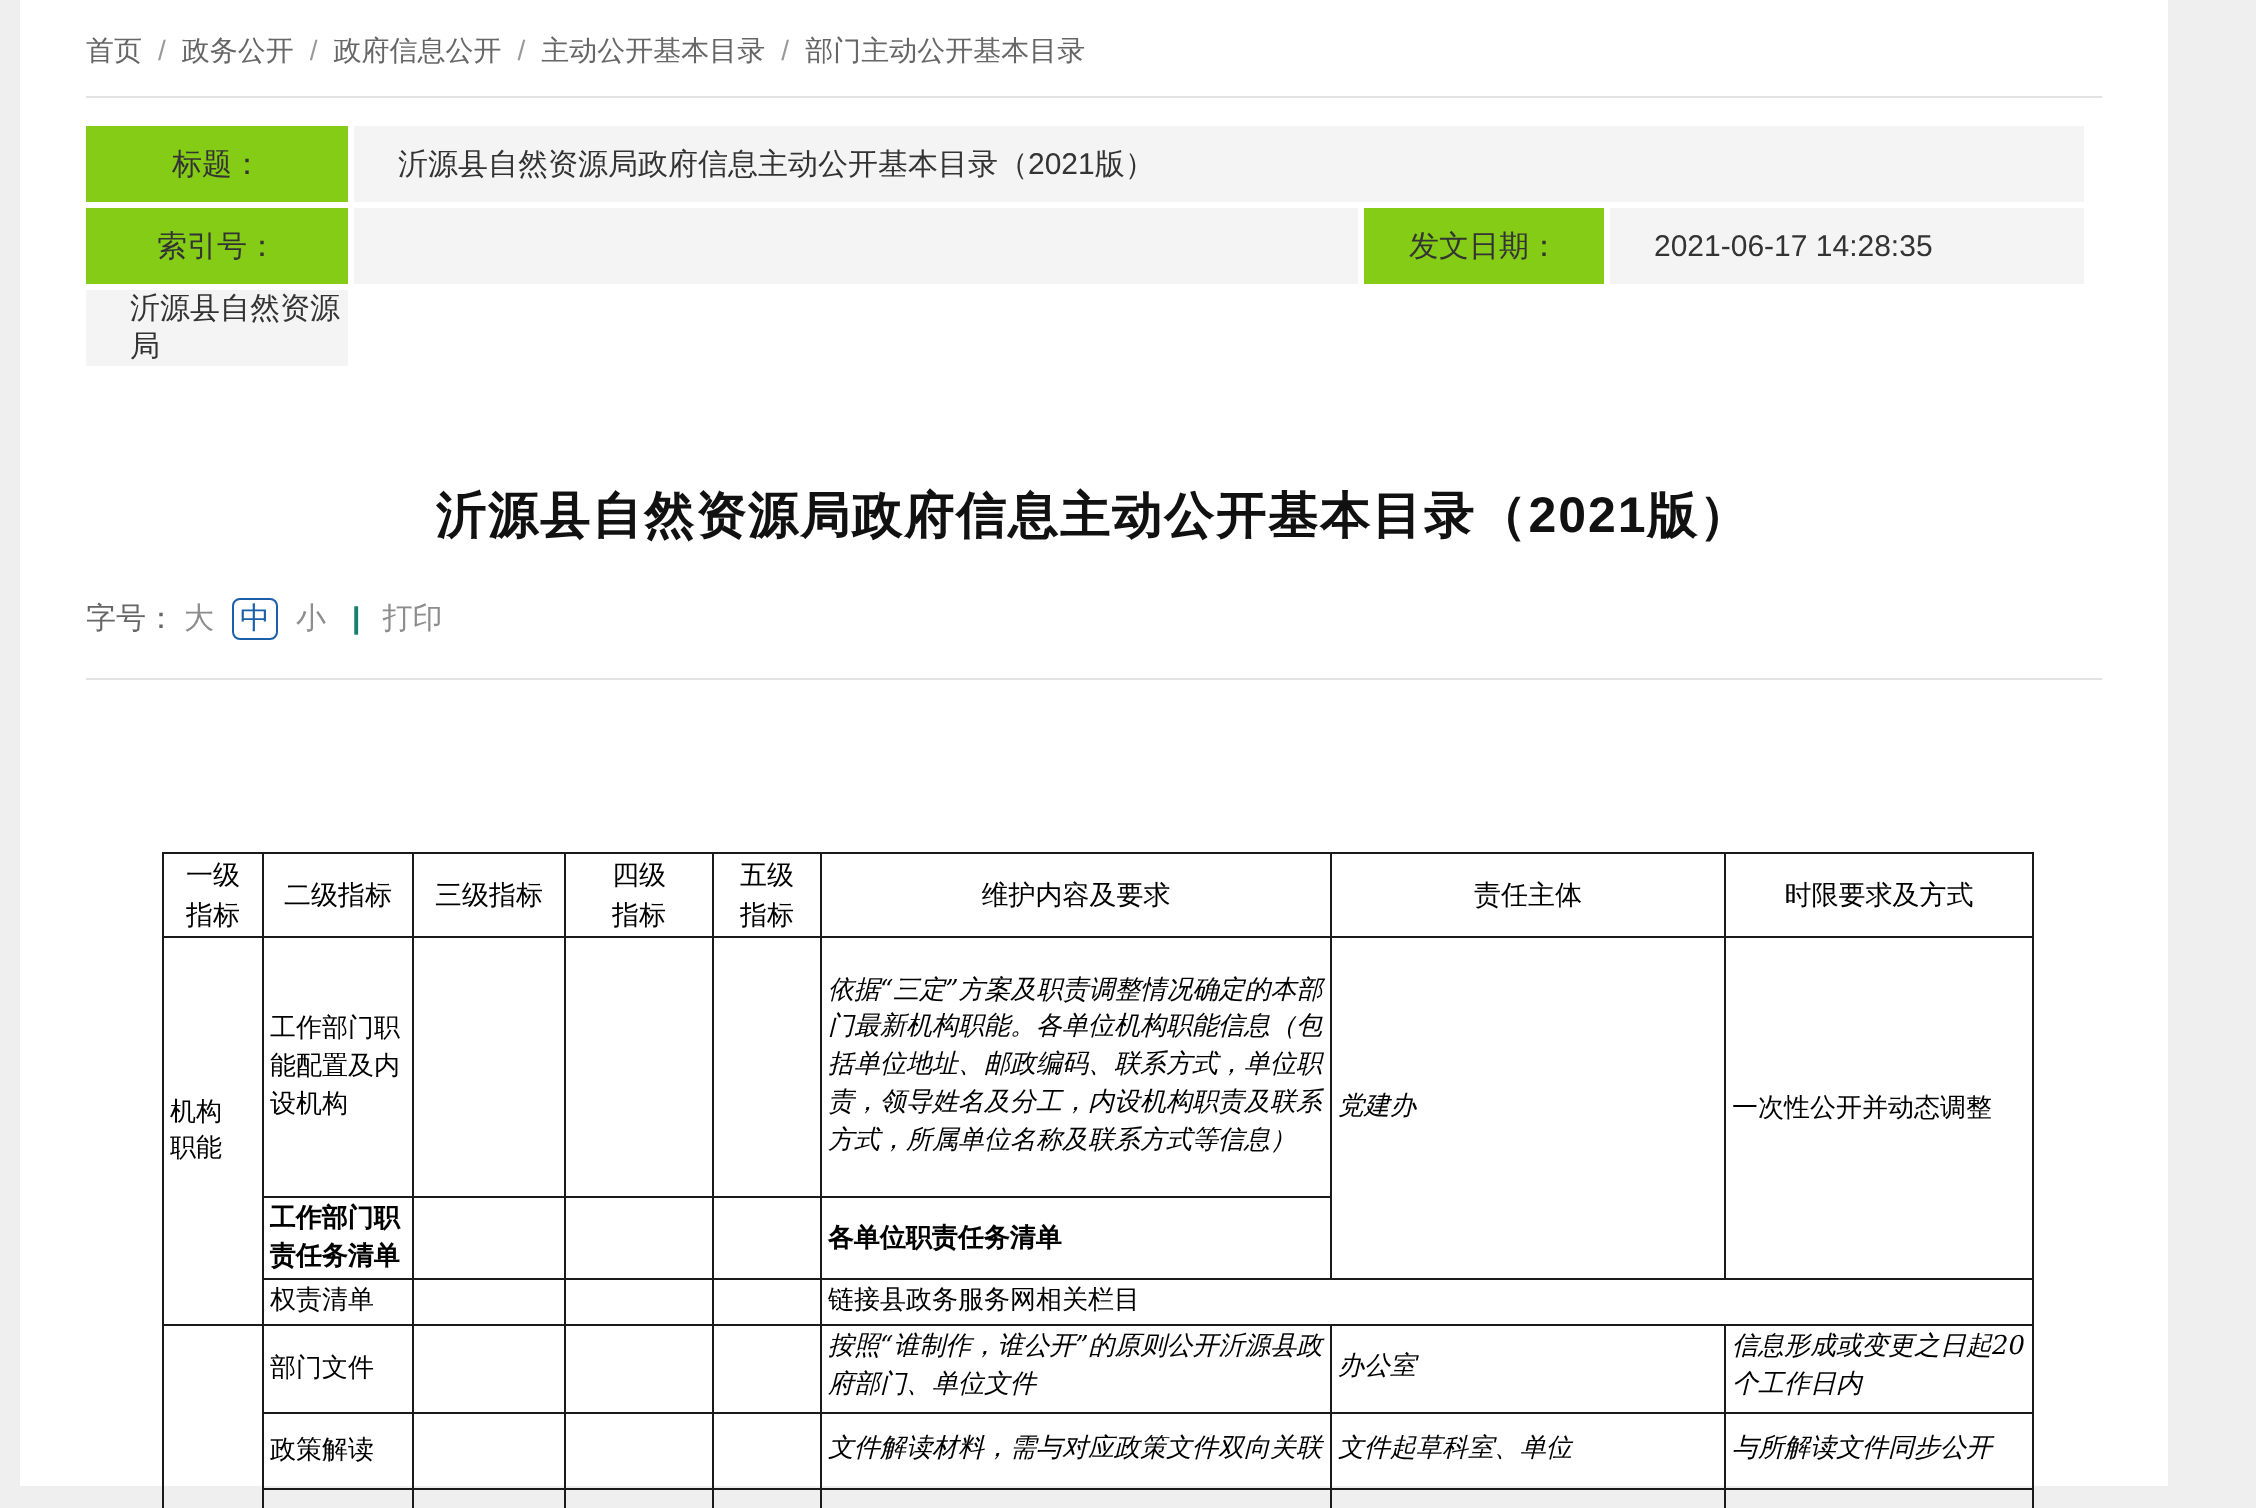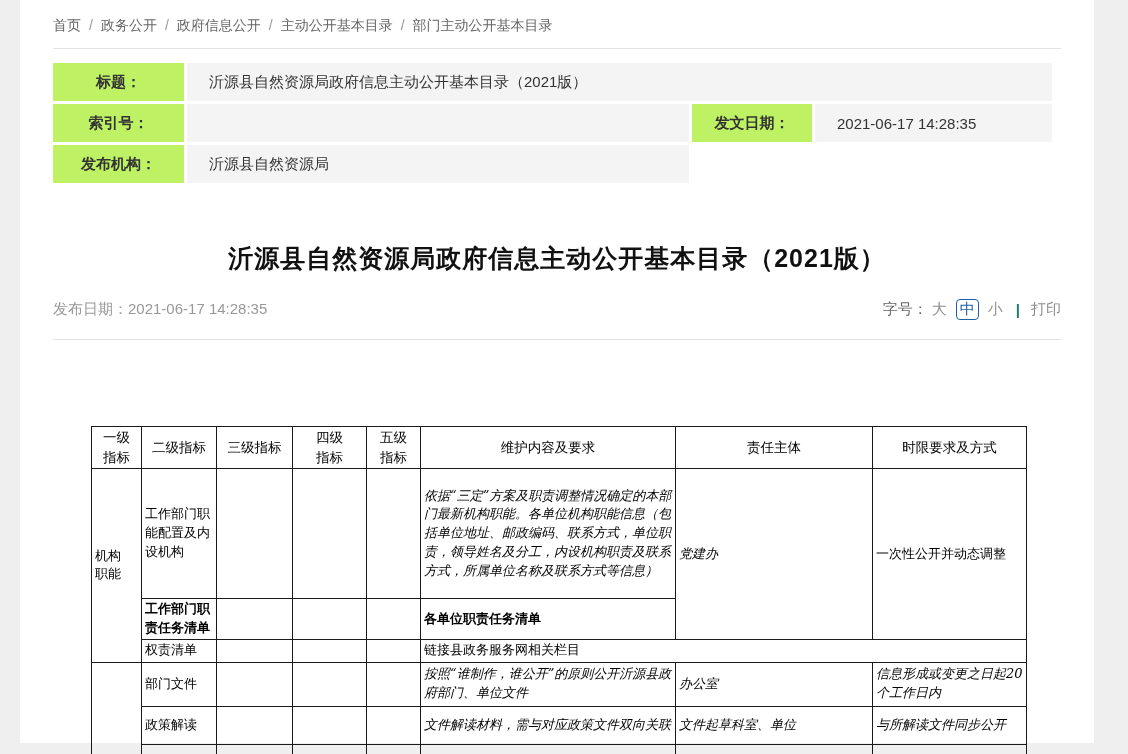--- a/index.html
+++ b/index.html
@@ -3,21 +3,21 @@
 <meta charset="utf-8">
 <style>
   * { box-sizing: border-box; margin: 0; padding: 0; }
   html, body { margin: 0; padding: 0; }
   body {
     width: 1128px; height: 754px; overflow: hidden;
     background: #efefef;
     font-family: "Liberation Sans", "DejaVu Sans", sans-serif;
   }
   .content {
-    position: absolute; left: 20px; top: 0;
+    position: absolute; left: 10px; top: 0;
     width: 1074px; height: 743px;
     background: #ffffff;
   }
   
   .breadcrumb {
     padding: 17px 33px 0 33px;
     font-size: 14px; color: #666;
   }
   .breadcrumb .crumb { color: #666; cursor: pointer; }
   .breadcrumb .sep { color: #999; margin: 0 8px; }
@@ -26,22 +26,22 @@
   
   .meta-grid {
     margin: 14px 32px 0 33px;
     display: grid;
     grid-template-columns: 131px 502px 120px 237px;
     grid-auto-rows: 38px;
     gap: 3px;
     font-size: 15px; color: #333;
   }
   .meta-label {
-    background: #bef264;
-    display: flex; align-items: center; justify-content: center; font-weight: bold;
+    background: #84cc16;
+    display: flex; align-items: center; justify-content: center;
   }
   .meta-value {
     background: #f4f4f4;
     display: flex; align-items: center;
     padding-left: 22px;
   }
   .span3 { grid-column: 2 / 5; }
 
   
   .article-title {
@@ -117,30 +117,26 @@
 
   <div class="meta-grid">
     <div class="meta-label">标题：</div>
     <div class="meta-value span3">沂源县自然资源局政府信息主动公开基本目录（2021版）</div>
 
     <div class="meta-label">索引号：</div>
     <div class="meta-value"></div>
 
     <div class="meta-label">发文日期：</div>
     <div class="meta-value">2021-06-17 14:28:35</div>
-    <div class="meta-label">发布机构：</div>
     <div class="meta-value">沂源县自然资源局</div>
   </div>
 
   <div class="article-title">沂源县自然资源局政府信息主动公开基本目录（2021版）</div>
 
   <div class="toolbar">
-    <div class="pubdate">
-      <span>发布日期：</span><span>2021-06-17 14:28:35</span>
-    </div>
     <div class="tools">
       <span>字号：</span>
       <span class="size-btn">大</span>
       <span class="size-btn active">中</span>
       <span class="size-btn">小</span>
       <span class="tool-sep">|</span>
       <span class="print-btn">打印</span>
     </div>
   </div>
   <div class="toolbar-line"></div>

